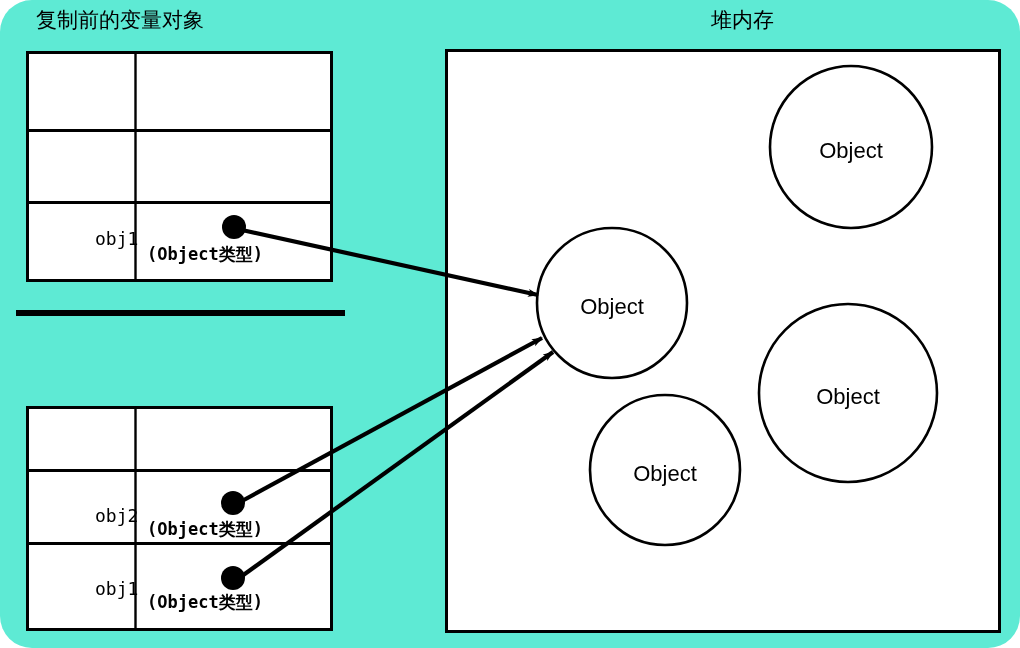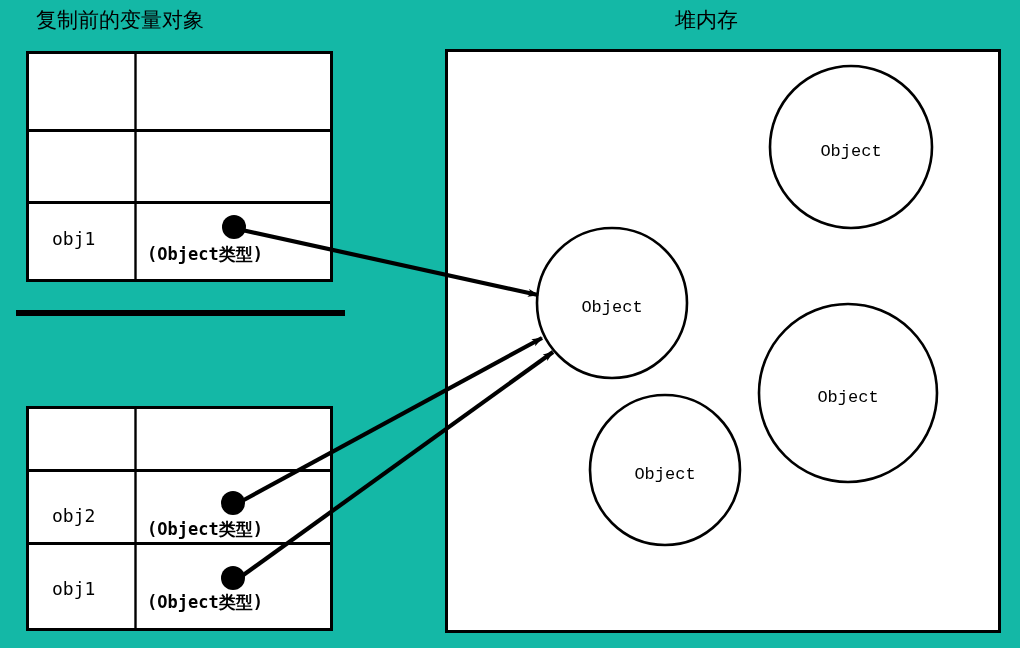--- a/index.html
+++ b/index.html
@@ -7,22 +7,23 @@
     padding: 0;
     background: #ffffff;
   }
   body {
     font-family: "Liberation Serif", serif;
   }
   #canvas {
     position: relative;
     width: 1020px;
     height: 648px;
-    background: #14b8a6;
+    background: #5eead4;
     overflow: hidden;
+    border-radius: 32px;
   }
   #vector-layer {
     position: absolute;
     left: 0;
     top: 0;
     width: 1020px;
     height: 648px;
   }
   .cjk-title {
     position: absolute;
@@ -31,37 +32,38 @@
     color: #000000;
     white-space: nowrap;
     letter-spacing: 0px;
   }
   .mono-label {
     position: absolute;
     font-family: "DejaVu Sans Mono", "Liberation Mono", monospace;
     font-size: 18px;
     color: #000000;
     white-space: nowrap;
+    margin-left: 43px;
   }
   .type-label {
     position: absolute;
     font-family: "DejaVu Sans Mono", "Liberation Mono", monospace;
     font-size: 17px;
     color: #000000;
     white-space: nowrap;
     font-weight: bold;
   }
   .type-label .cjk {
     font-family: "DejaVu Serif", "Liberation Serif", serif;
     font-size: 17px;
   }
   .circle-label {
     position: absolute;
-    font-family: Liberation Mono, monospace;
-    font-size: 17px;
+    font-family: Liberation Sans, sans-serif;
+    font-size: 22px;
     color: #000000;
     white-space: nowrap;
     transform: translate(-50%, -50%);
   }
 </style>
 </head>
 <body>
 
 <div id="canvas">
 
@@ -102,21 +104,21 @@
     </g>
 
     <circle cx="234" cy="227" r="12" fill="#000000"></circle>
     <circle cx="233" cy="503" r="12" fill="#000000"></circle>
     <circle cx="233" cy="578" r="12" fill="#000000"></circle>
   </svg>
 
   <div class="cjk-title" style="left:36px; top:6px;">复制前的变量对象</div>
 
 
-  <div class="cjk-title" style="left:675px; top:6px;">堆内存</div>
+  <div class="cjk-title" style="left:711px; top:6px;">堆内存</div>
 
   <div class="mono-label" style="left:52px; top:228px;">obj1</div>
 
   <div class="type-label" style="left:147px; top:243px;"><span>(Object</span><span class="cjk">类型</span><span>)</span></div>
 
   <div class="mono-label" style="left:52px; top:505px;">obj2</div>
 
   <div class="type-label" style="left:147px; top:518px;"><span>(Object</span><span class="cjk">类型</span><span>)</span></div>
 
   <div class="mono-label" style="left:52px; top:578px;">obj1</div>

